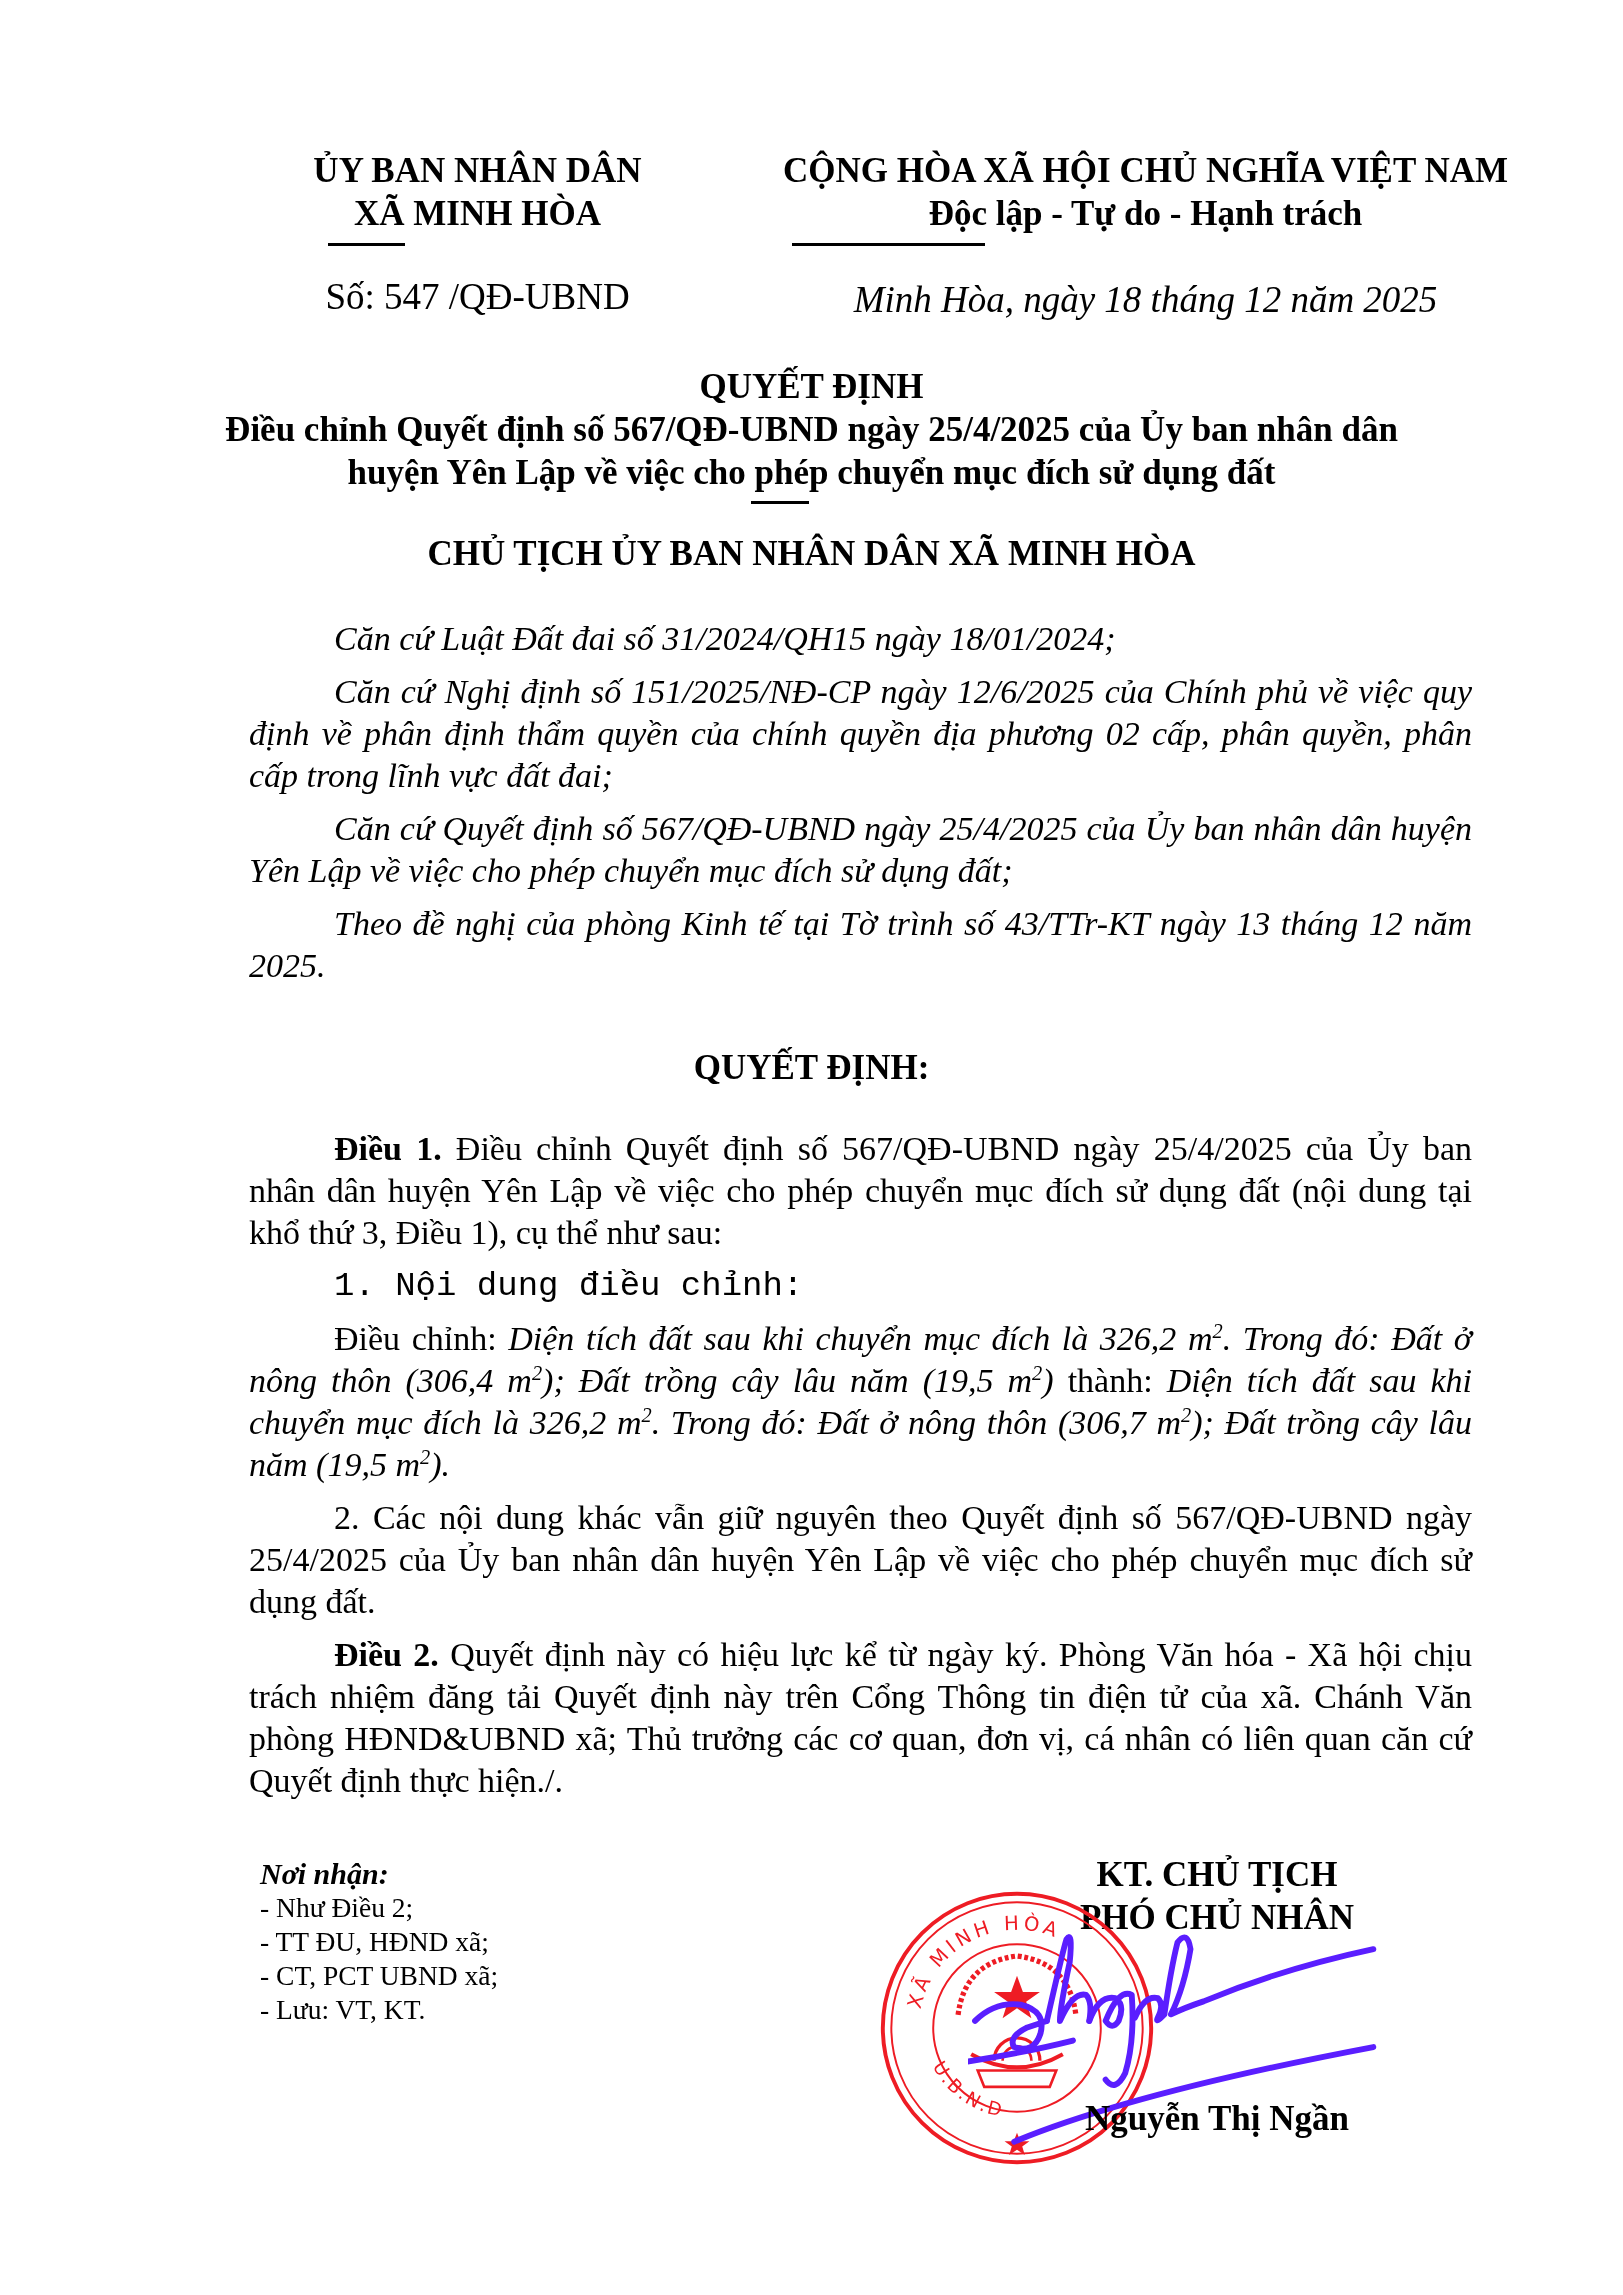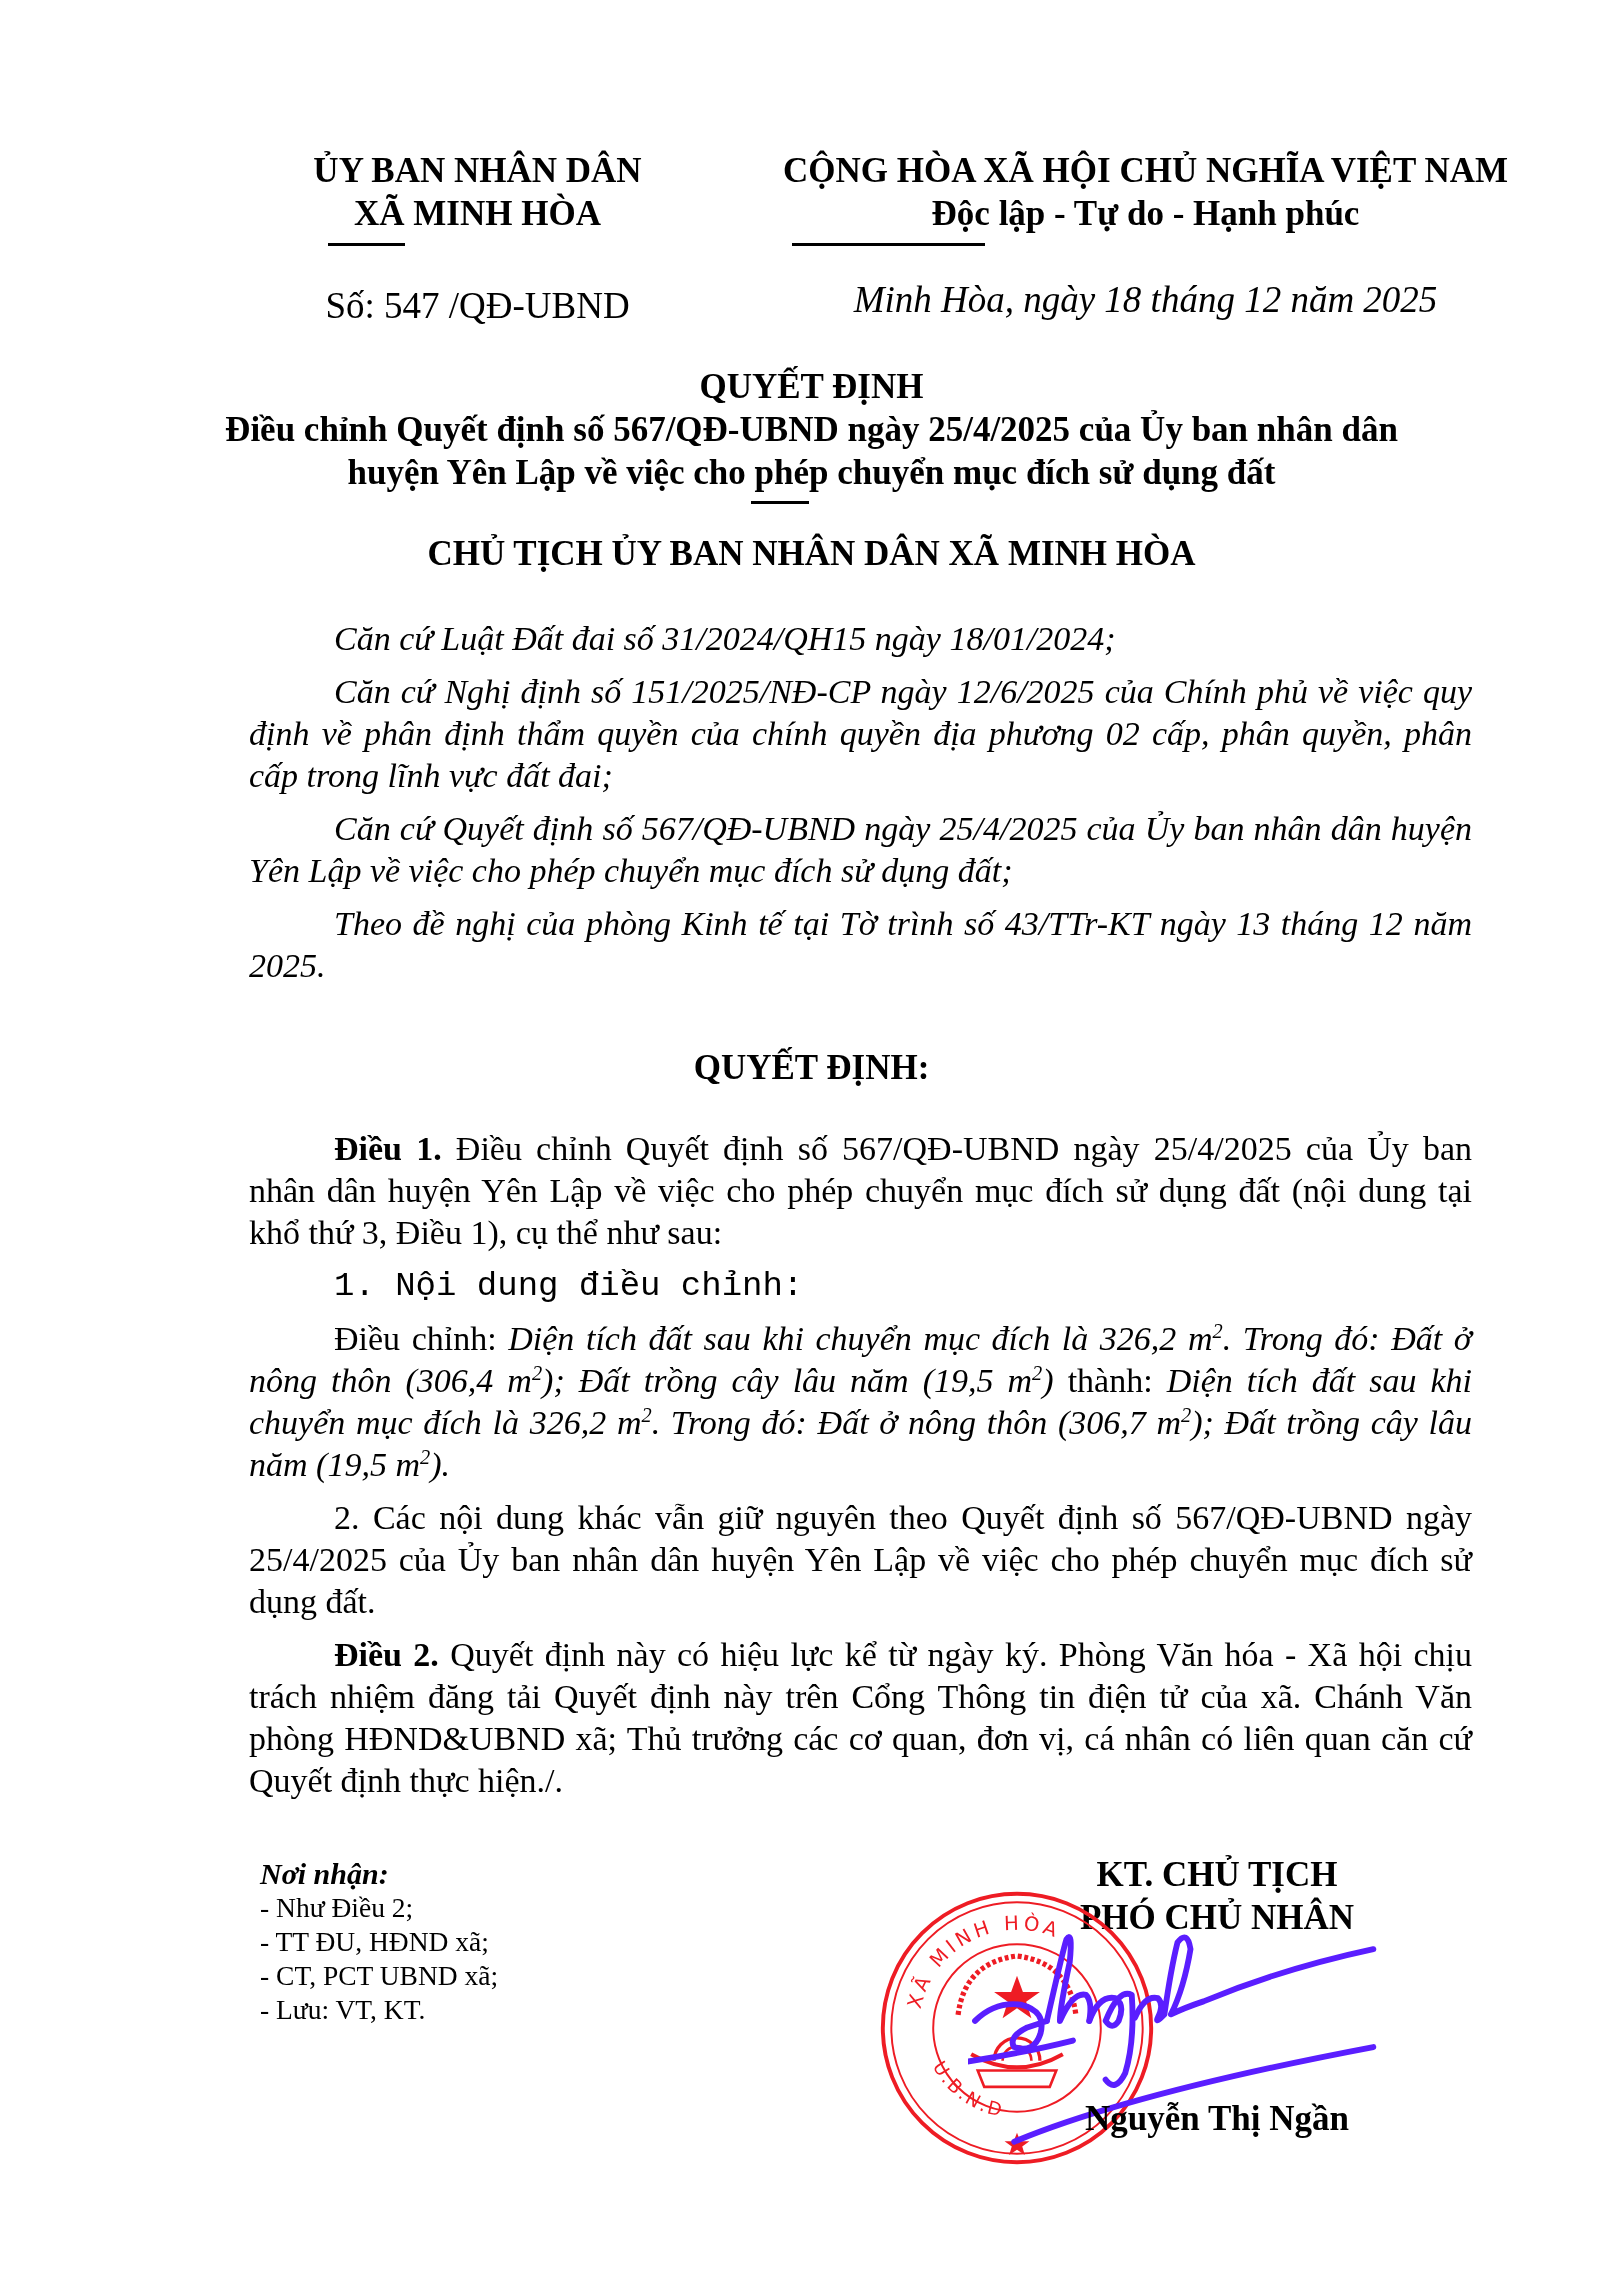--- a/index.html
+++ b/index.html
@@ -7,21 +7,21 @@
          font-family: "Liberation Serif", "DejaVu Serif", serif; color: #000; }
   .abs { position: absolute; }
   .b { font-weight: bold; }
   .i { font-style: italic; }
   .center { text-align: center; }
   .rule { position: absolute; height: 2.6px; background: #000; }
 
   
   .hdr-left { left: 216px; width: 523px; top: 149px; font-size: 35px; line-height: 43px; }
   .hdr-right { left: 707px; width: 877px; top: 149px; font-size: 35px; line-height: 43px; }
-  .docno { left: 216px; width: 523px; top: 284px; font-size: 37px; }
+  .docno { left: 216px; width: 523px; top: 275px; font-size: 37px; }
   .datel { left: 707px; width: 877px; top: 278px; font-size: 37px; }
 
   .title { left: 0; width: 1623px; top: 365px; font-size: 35px; line-height: 43px; }
   .authority { left: 0; width: 1623px; top: 534px; font-size: 35px; }
 
   .body { left: 334px; width: 1138px; font-size: 34px; line-height: 42px; text-align: justify; }
   .para { text-indent: 0; margin: 0 0 11px 0; }
 
   .recipients { left: 260px; top: 1857px; font-size: 27.5px; line-height: 34px; }
   .recipients .lbl { font-size: 30px; font-weight: bold; font-style: italic; }
@@ -35,21 +35,21 @@
 <body>
 
 <div class="abs hdr-left center b">
   <div>ỦY BAN NHÂN DÂN</div>
   <div>XÃ MINH HÒA</div>
 </div>
 <div class="rule" style="left:328px; top:243px; width:77px;"></div>
 
 <div class="abs hdr-right center b">
   <div>CỘNG HÒA XÃ HỘI CHỦ NGHĨA VIỆT NAM</div>
-  <div>Độc lập - Tự do - Hạnh phúc</div>
+  <div>Độc lập - Tự do - Hạnh trách</div>
 </div>
 <div class="rule" style="left:792px; top:243px; width:193px;"></div>
 
 <div class="abs docno center">Số:  547 /QĐ-UBND</div>
 <div class="abs datel center i">Minh Hòa, ngày  18 tháng 12 năm 2025</div>
 
 <div class="abs title center b">
   <div>QUYẾT ĐỊNH</div>
   <div>Điều chỉnh Quyết định số 567/QĐ-UBND ngày 25/4/2025 của Ủy ban nhân dân</div>
   <div>huyện Yên Lập về việc cho phép chuyển mục đích sử dụng đất</div>

